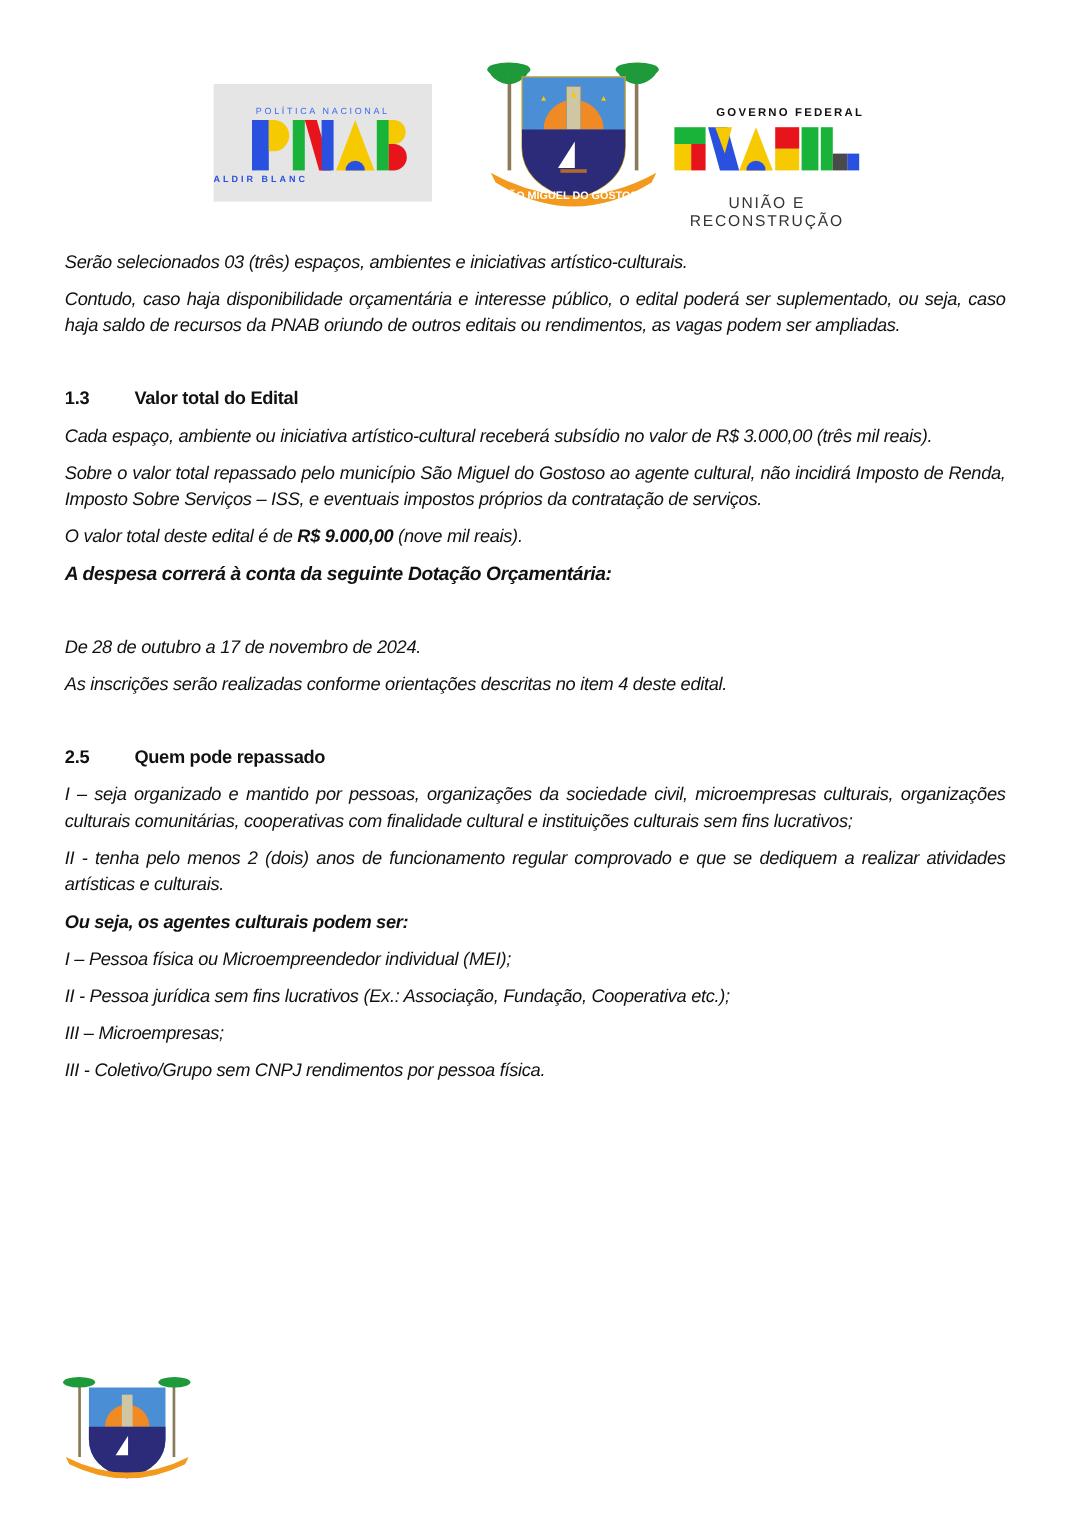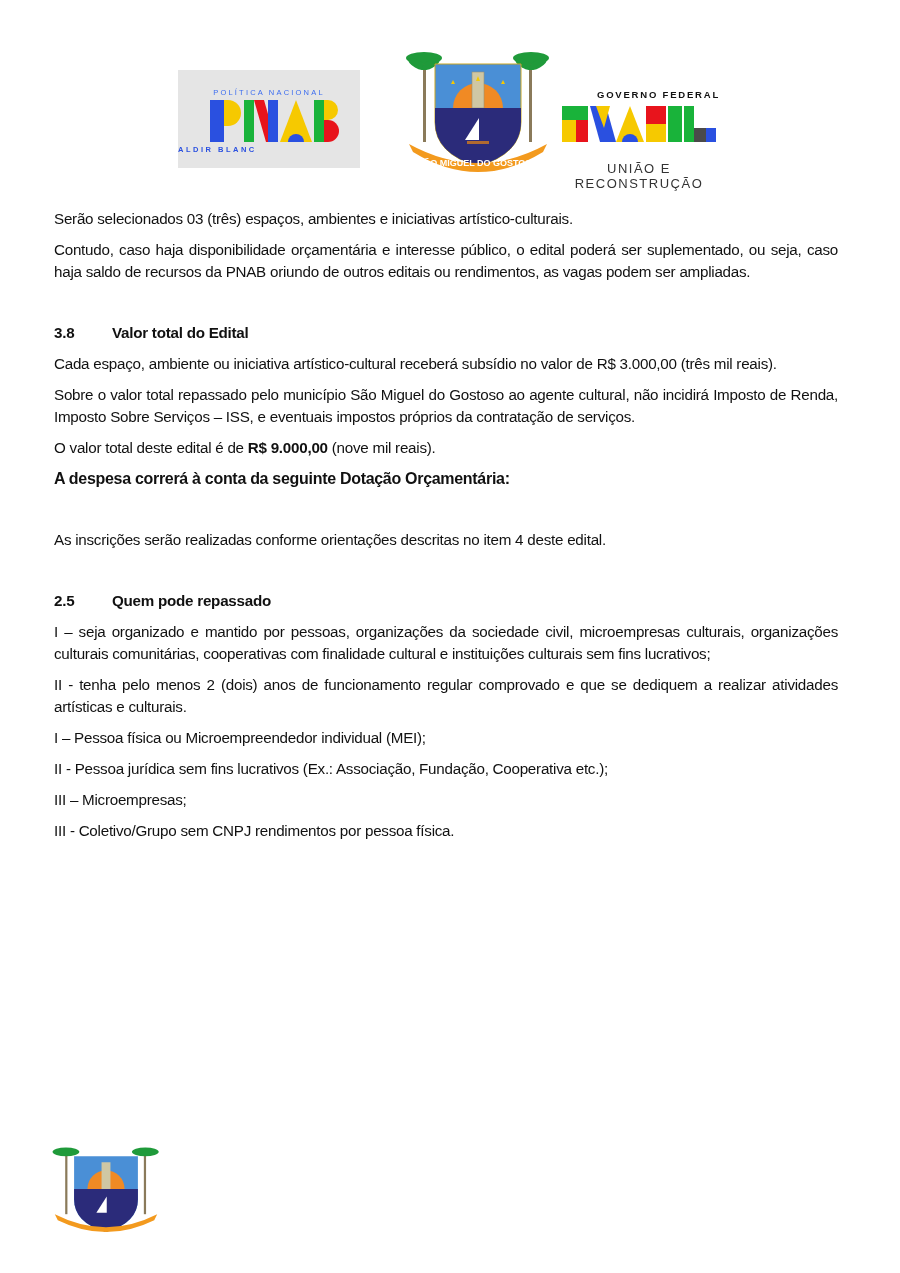--- a/index.html
+++ b/index.html
@@ -12,21 +12,21 @@
     #logo-pnab { left: 178px; top: 30px; width: 182px; height: 98px; background: #e5e5e5; }
     #logo-municipal { left: 403px; top: 2px; width: 150px; height: 140px; }
     #logo-gov { left: 558px; top: 40px; width: 162px; height: 82px; }
 
     .pnab-top { position: absolute; left: 0; top: 18px; width: 182px; text-align: center; font-size: 7.5px; letter-spacing: 2.2px; color: #3b6cf0; }
     .pnab-bottom { position: absolute; left: 0; top: 75px; width: 182px; font-size: 7.5px; font-weight: bold; letter-spacing: 2.5px; color: #2a50e0; }
     .gov-top { position: absolute; left: 0; top: 9px; width: 162px; text-align: right; font-size: 9.5px; font-weight: bold; letter-spacing: 1.8px; color: #111; }
     .gov-bottom { position: absolute; left: 0; top: 69px; width: 162px; text-align: center; font-size: 13px; letter-spacing: 1.5px; color: #333; margin-top: 12px; }
 
     .content { position: absolute; left: 54px; top: 208px; width: 784px; font-family: "Liberation Sans Narrow", "Liberation Sans", sans-serif; }
-    .p { font-size: 15.2px; line-height: 22px; margin: 0 0 9px 0; text-align: justify; letter-spacing: -0.25px; }
+    .p { font-size: 15.2px; line-height: 22px; margin: 0 0 9px 0; text-align: justify; letter-spacing: -0.25px; font-style: italic; }
     .h { font-size: 15.2px; font-weight: bold; margin: 0 0 9px 0; line-height: 22px; letter-spacing: -0.25px; }
     .h .num { display: inline-block; width: 58px; }
     .gap { height: 30px; }
     .small-bold { font-size: 16px; font-weight: bold; letter-spacing: -0.3px; }
     b { font-weight: bold; }
     .footer-logo { position: absolute; left: 50px; top: 1140px; width: 112px; height: 92px; }
   </style>
 </head>
 <body>
 
@@ -102,36 +102,38 @@
     <div class="gov-bottom">UNIÃO E RECONSTRUÇÃO</div>
   </div>
 </div>
 
 <div class="content">
   <p class="p">Serão selecionados 03 (três) espaços, ambientes e iniciativas artístico-culturais.</p>
   <p class="p">Contudo, caso haja disponibilidade orçamentária e interesse público, o edital poderá ser suplementado, ou seja, caso haja saldo de recursos da PNAB oriundo de outros editais ou rendimentos, as vagas podem ser ampliadas.</p>
 
   <div class="gap"></div>
   <div class="h">
-    <span class="num">3.8</span><span>Valor total do Edital</span>
+    <span class="num">1.3</span><span>Valor total do Edital</span>
   </div>
   <p class="p">Cada espaço, ambiente ou iniciativa artístico-cultural receberá subsídio no valor de R$ 3.000,00 (três mil reais).</p>
   <p class="p">Sobre o valor total repassado pelo município São Miguel do Gostoso ao agente cultural, não incidirá Imposto de Renda, Imposto Sobre Serviços – ISS, e eventuais impostos próprios da contratação de serviços.</p>
   <p class="p"><span>O valor total deste edital é de </span><b>R$ 9.000,00</b><span> (nove mil reais).</span></p>
   <p class="p small-bold">A despesa correrá à conta da seguinte Dotação Orçamentária:</p>
 
   <div class="gap"></div>
+  <p class="p">De 28 de outubro a 17 de novembro de 2024.</p>
   <p class="p">As inscrições serão realizadas conforme orientações descritas no item 4 deste edital.</p>
 
   <div class="gap"></div>
   <div class="h">
     <span class="num">2.5</span><span>Quem pode repassado</span>
   </div>
   <p class="p">I – seja organizado e mantido por pessoas, organizações da sociedade civil, microempresas culturais, organizações culturais comunitárias, cooperativas com finalidade cultural e instituições culturais sem fins lucrativos;</p>
   <p class="p">II - tenha pelo menos 2 (dois) anos de funcionamento regular comprovado e que se dediquem a realizar atividades artísticas e culturais.</p>
+  <p class="p" style="font-weight:bold">Ou seja, os agentes culturais podem ser:</p>
   <p class="p">I – Pessoa física ou Microempreendedor individual (MEI);</p>
   <p class="p">II - Pessoa jurídica sem fins lucrativos (Ex.: Associação, Fundação, Cooperativa etc.);</p>
   <p class="p">III – Microempresas;</p>
   <p class="p">III - Coletivo/Grupo sem CNPJ rendimentos por pessoa física.</p>
 </div>
 
 <div class="footer-logo">
   <svg width="112" height="92" viewBox="0 0 150 124">
     <rect x="20" y="20" width="3" height="80" fill="#8a7a5a"></rect>
     <rect x="126" y="20" width="3" height="80" fill="#8a7a5a"></rect>

